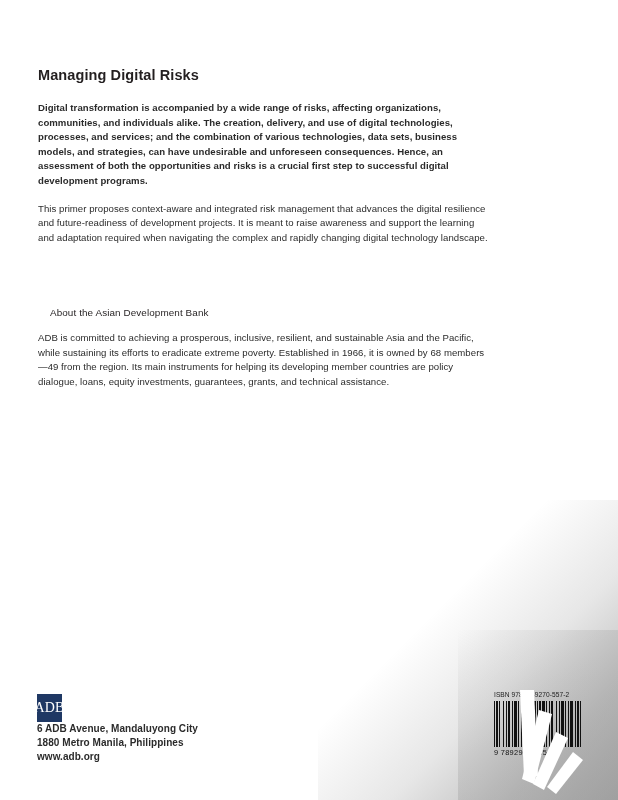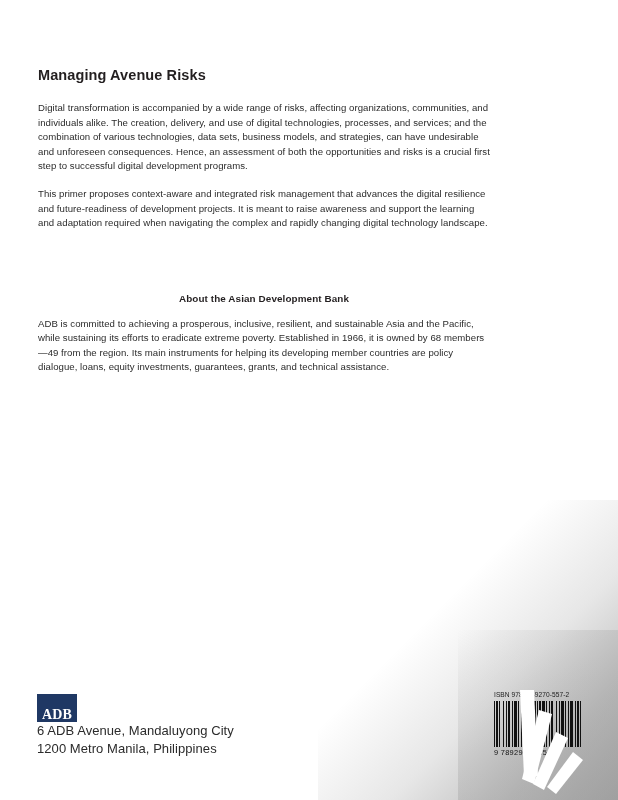--- a/index.html
+++ b/index.html
@@ -74,70 +74,69 @@
     line-height: 1.25;
   }
 
   .body-para {
     font-size: 9.6px;
     line-height: 1.52;
     color: #2b2b2b;
     margin: 0;
     letter-spacing: 0.005em;
   }
-  .p1 { margin-top: 17px; }
+  .p1 { margin-top: 17px; font-weight: bold; }
   .p2 { margin-top: 13px; }
 
   .section-heading {
     font-size: 9.9px;
-    font-weight: bold;
+    font-weight: normal;
     color: #231f20;
     margin: 12px;
     letter-spacing: 0.01em;
-    text-align: center;
   }
   .about-block { margin-top: 62px; }
   .about-para { margin-top: 13px; }
 
   
   #footer {
     position: absolute;
     left: 37px;
     top: 694px;
     width: 260px;
   }
   #adb-logo {
-    width: 40px;
+    width: 25px;
     height: 28px;
     background: #1f3864;
     display: flex;
-    align-items: flex-end;
+    align-items: center;
     justify-content: center;
-    font-weight: bold;
   }
   #adb-logo span {
     font-family: "Liberation Serif", serif;
     color: #ffffff;
     font-size: 14px;
     letter-spacing: 0.2px;
     line-height: 1;
   }
   #org-name {
     margin-top: 9px;
     font-size: 9.4px;
     font-weight: bold;
     color: #231f20;
     letter-spacing: 0.035em;
     line-height: 1.45;
   }
   .addr-line {
-    font-size: 13px;
+    font-size: 10px;
     color: #2b2b2b;
     line-height: 1.42;
     letter-spacing: 0.005em;
+    font-weight: bold;
   }
 
   
   #isbn-block {
     position: absolute;
     left: 494px;
     top: 691px;
     width: 92px;
   }
   #isbn-text {
@@ -183,38 +182,39 @@
 </head>
 <body>
 
 <div id="page">
 
   <div id="corner-gradient"></div>
   <div id="corner-gradient-2"></div>
 
   <div class="content">
 
-    <h1 class="book-title">Managing Avenue Risks</h1>
+    <h1 class="book-title">Managing Digital Risks</h1>
 
     <p class="body-para p1">Digital transformation is accompanied by a wide range of risks, affecting organizations, communities, and individuals alike. The creation, delivery, and use of digital technologies, processes, and services; and the combination of various technologies, data sets, business models, and strategies, can have undesirable and unforeseen consequences. Hence, an assessment of both the opportunities and risks is a crucial first step to successful digital development programs.</p>
     <p class="body-para p2">This primer proposes context-aware and integrated risk management that advances the digital resilience and future-readiness of development projects. It is meant to raise awareness and support the learning and adaptation required when navigating the complex and rapidly changing digital technology landscape.</p>
 
     <div class="about-block">
       <h2 class="section-heading">About the Asian Development Bank</h2>
       <p class="body-para about-para">ADB is committed to achieving a prosperous, inclusive, resilient, and sustainable Asia and the Pacific, while sustaining its efforts to eradicate extreme poverty. Established in 1966, it is owned by 68 members —49 from the region. Its main instruments for helping its developing member countries are policy dialogue, loans, equity investments, guarantees, grants, and technical assistance.</p>
     </div>
 
   </div>
 
   <div id="footer">
     <div id="adb-logo">
       <span>ADB</span>
     </div>
     <div class="addr-line">6 ADB Avenue, Mandaluyong City</div>
-    <div class="addr-line">1200 Metro Manila, Philippines</div>
+    <div class="addr-line">1880 Metro Manila, Philippines</div>
+    <div class="addr-line">www.adb.org</div>
   </div>
 
   <div id="isbn-block">
     <div id="isbn-text">ISBN 978-92-9270-557-2</div>
     <div id="barcode">
         <div class="bar" style="width: 1px; background: rgb(17, 17, 17);"></div>
         <div class="bar" style="width: 1px; background: transparent;"></div>
         <div class="bar" style="width: 2px; background: rgb(17, 17, 17);"></div>
         <div class="bar" style="width: 1px; background: transparent;"></div>
         <div class="bar" style="width: 1px; background: rgb(17, 17, 17);"></div>

